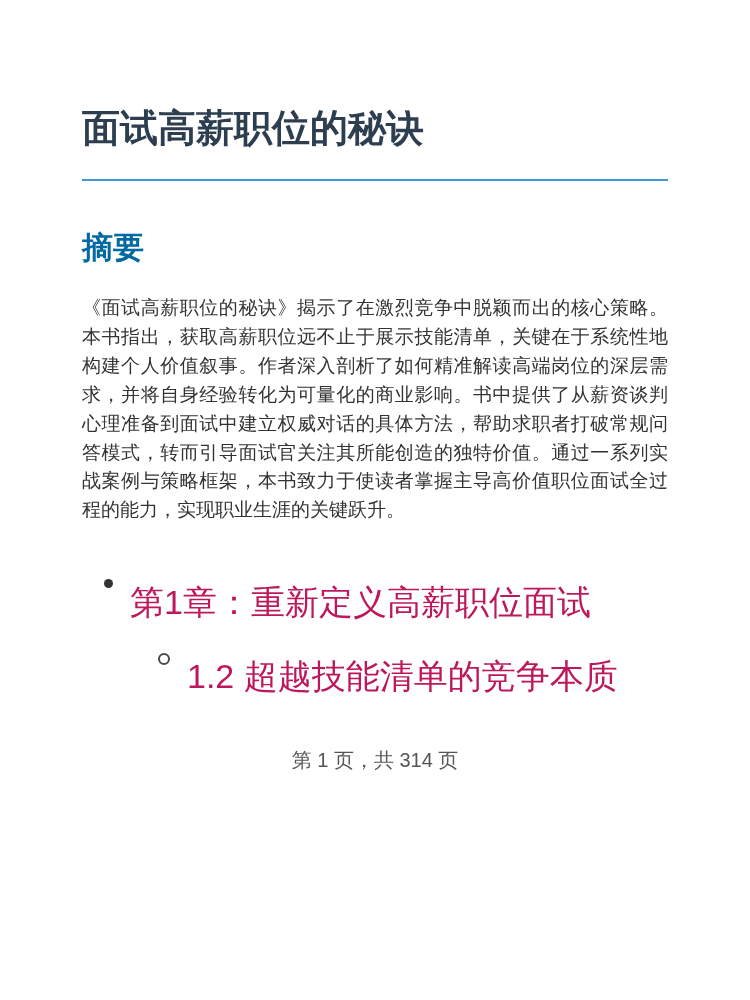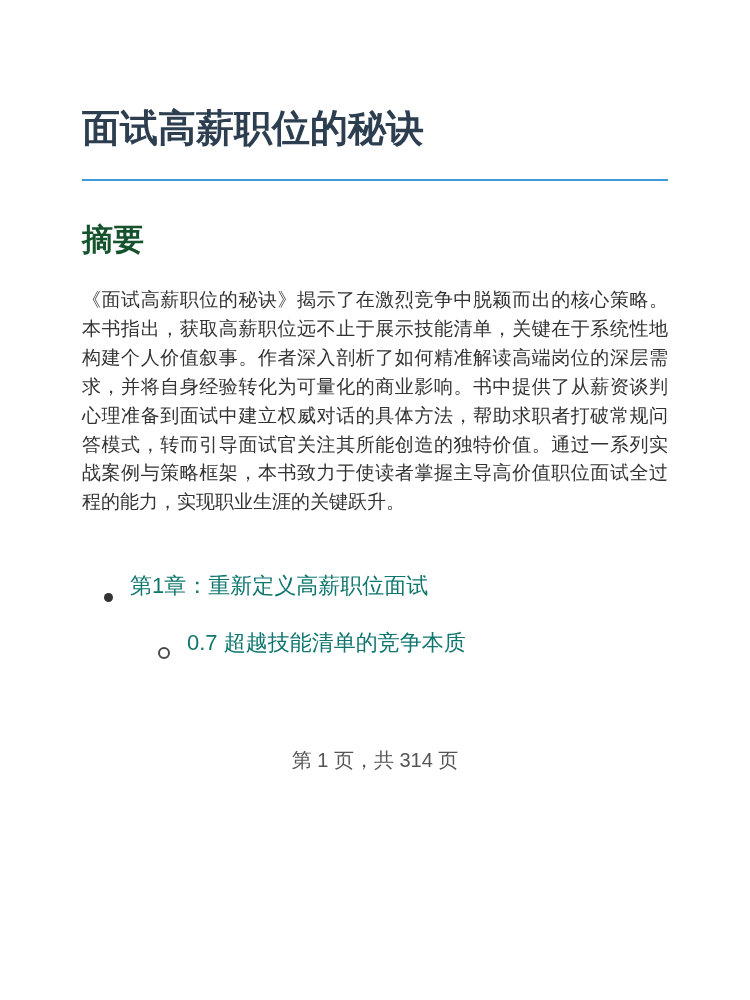--- a/index.html
+++ b/index.html
@@ -30,42 +30,42 @@
   .title-rule {
     height: 0;
     border: none;
     border-top: 2px solid #3e9ad8;
     margin: 0 0 36px 0;
   }
   h2.section-heading {
     font-size: 31px;
     line-height: 1.25;
     font-weight: 700;
-    color: #14532d;
-    margin: 4px 0 26px 0;
+    color: #0369a1;
+    margin: 12px 0 26px 0;
   }
   p.abstract-body {
     font-size: 19px;
     line-height: 1.52;
     color: #333333;
     margin: 0 0 54px 0;
     text-align: justify;
     text-justify: inter-ideograph;
   }
   ul.toc-list {
     list-style: none;
     margin: 0;
     padding: 0;
   }
   li.toc-item {
     display: flex;
-    align-items: flex-end;
-    font-size: 22px;
+    align-items: flex-start;
+    font-size: 34px;
     line-height: 1.4;
-    color: #0f766e;
+    color: #be185d;
   }
   li.toc-item.level-1 {
     padding-left: 22px;
     margin-bottom: 26px;
   }
   li.toc-item.level-2 {
     padding-left: 76px;
   }
   .bullet {
     flex: none;
@@ -108,21 +108,21 @@
   </section>
 
   <section>
     <ul class="toc-list">
       <li class="toc-item level-1">
         <span class="bullet disc"></span>
         <span class="toc-label">第1章：重新定义高薪职位面试</span>
       </li>
       <li class="toc-item level-2">
         <span class="bullet circle"></span>
-        <span class="toc-label">0.7 超越技能清单的竞争本质</span>
+        <span class="toc-label">1.2 超越技能清单的竞争本质</span>
       </li>
     </ul>
   </section>
 
   <footer class="page-footer">
     <span>第 1 页，共 314 页</span>
   </footer>
 
 </div>
 

